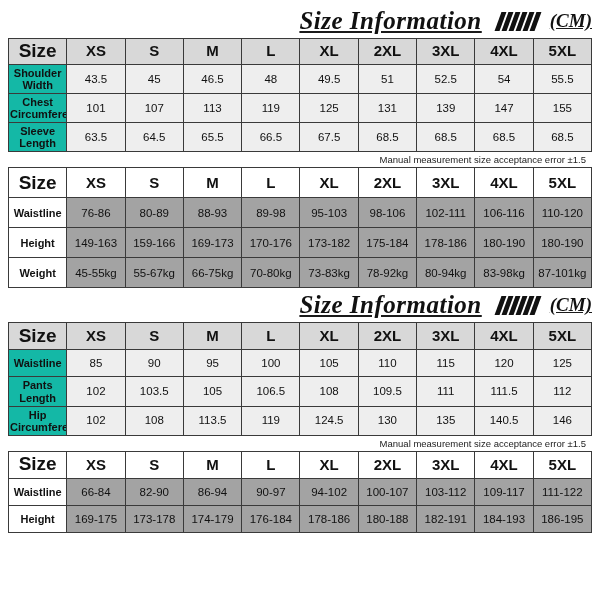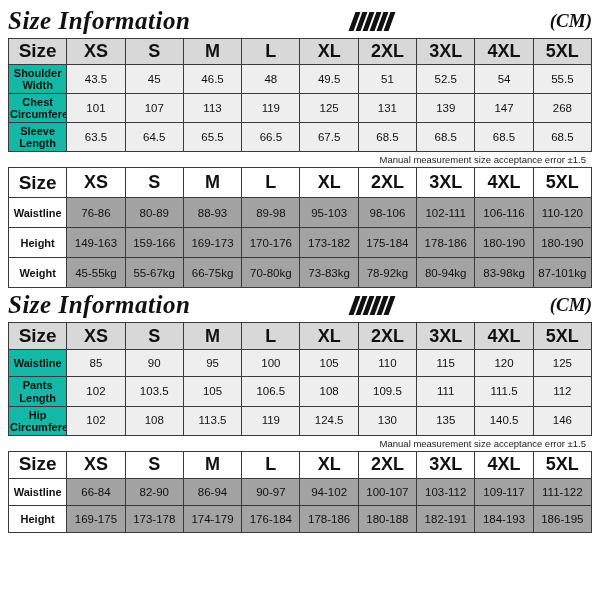--- a/index.html
+++ b/index.html
@@ -19,23 +19,24 @@
     height: 600px;
     position: relative;
     box-sizing: border-box;
     padding: 4px 8px 0 8px;
   }
 
   
   .title-row {
     display: flex;
     align-items: center;
-    justify-content: space-between;
+    justify-content: flex-end;
     gap: 16px;
     height: 34px;
+    text-decoration: underline;
   }
   .title-text {
     font-family: "Liberation Serif", serif;
     font-style: italic;
     font-weight: bold;
     font-size: 25px;
     letter-spacing: 0.5px;
     color: #111;
   }
   .slashes {
@@ -93,21 +94,21 @@
     padding: 2px 1px;
     line-height: 1.1;
     overflow: hidden;
   }
   table.size-table td.label {
     font-weight: bold;
     font-size: 11px;
   }
   table.size-table tr.head td {
     font-weight: bold;
-    font-size: 18px;
+    font-size: 15px;
   }
   table.size-table tr.head td.label {
     font-size: 19px;
   }
   
   .shaded tr.head td { background: #d8d8d8; }
   .shaded td.label { background: #14b8a6; }
   .shaded tr.head td.label { background: #d8d8d8; }
   .shaded td.cell { background: #eeeeee; }
 
@@ -171,21 +172,21 @@
       <tr>
         <td class="label tiny-label">Chest Circumference</td>
         <td class="cell">101</td>
         <td class="cell">107</td>
         <td class="cell">113</td>
         <td class="cell">119</td>
         <td class="cell">125</td>
         <td class="cell">131</td>
         <td class="cell">139</td>
         <td class="cell">147</td>
-        <td class="cell">268</td>
+        <td class="cell">155</td>
       </tr>
       <tr>
         <td class="label">Sleeve Length</td>
         <td class="cell">63.5</td>
         <td class="cell">64.5</td>
         <td class="cell">65.5</td>
         <td class="cell">66.5</td>
         <td class="cell">67.5</td>
         <td class="cell">68.5</td>
         <td class="cell">68.5</td>

